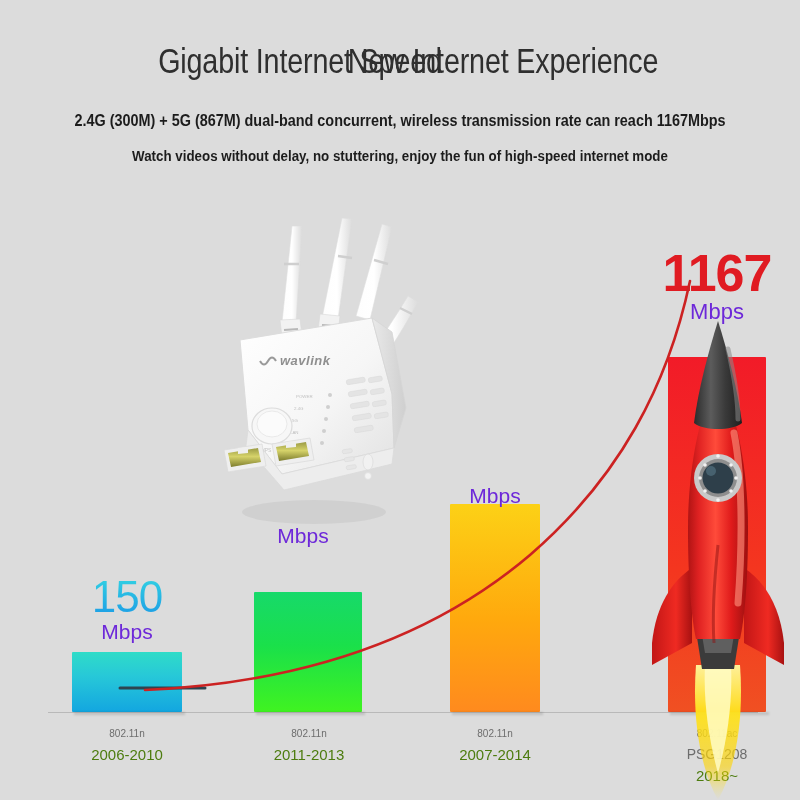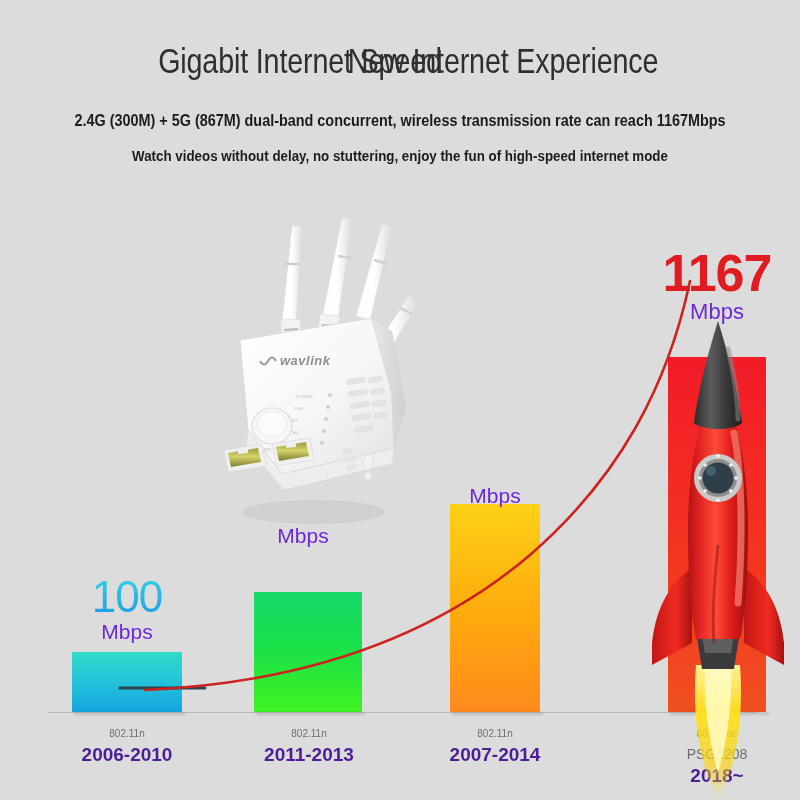--- a/index.html
+++ b/index.html
@@ -76,21 +76,21 @@
   .val-3 { left:420px; top:298px; }
   .val-3 .num { background:linear-gradient(180deg,#fcb415,#f58b12);
                 -webkit-background-clip:text; background-clip:text; color:transparent; }
   .val-4 { left:642px; top:62px; }
   .val-4 .num { font-size:52px; line-height:52px; color:#e01b22;font-weight:bold; }
   .val-4 .unit { font-size:22px; }
 
   
   .xlab { position:absolute; width:190px; text-align:center; top:538px; }
   .xlab .std  { font-size:10px; color:#6d6d6d; line-height:21px; display:block; }
-  .xlab .yrs  { font-size:19px; font-weight:700; color:#4c1d95; line-height:22px; display:block; }
+  .xlab .yrs  { font-size:15px; font-weight:400; color:#4d7c0f; line-height:22px; display:block; }
   .xlab .mdl  { font-size:14px; color:#6d6d6d; line-height:21px; display:block; }
   .xl-1 { left:32px; }
   .xl-2 { left:214px; }
   .xl-3 { left:400px; }
   .xl-4 { left:622px; }
 
   
   .curve { position:absolute; left:0; top:0; width:800px; height:615px; pointer-events:none; }
 
   
@@ -120,21 +120,21 @@
   <div class="chart">
 
     <div class="baseline"></div>
 
     <div class="bar bar-1"></div>
     <div class="bar bar-2"></div>
     <div class="bar bar-3"></div>
     <div class="bar bar-4"></div>
 
     <div class="val val-1">
-      <span class="num">100</span>
+      <span class="num">150</span>
       <span class="unit">Mbps</span>
     </div>
     <div class="val val-2">
       <span class="unit">Mbps</span>
     </div>
     <div class="val val-3">
       <span class="unit">Mbps</span>
     </div>
     <div class="val val-4">
       <span class="num">1167</span>

